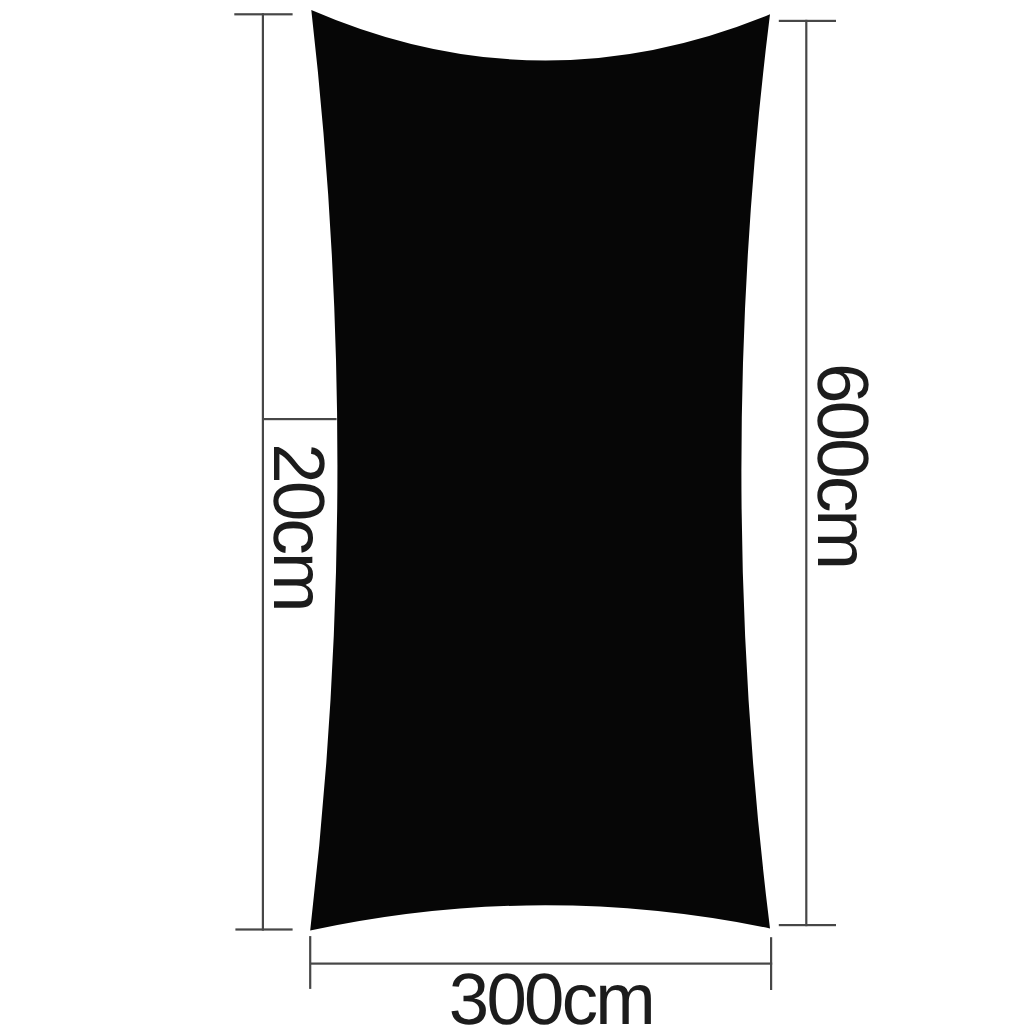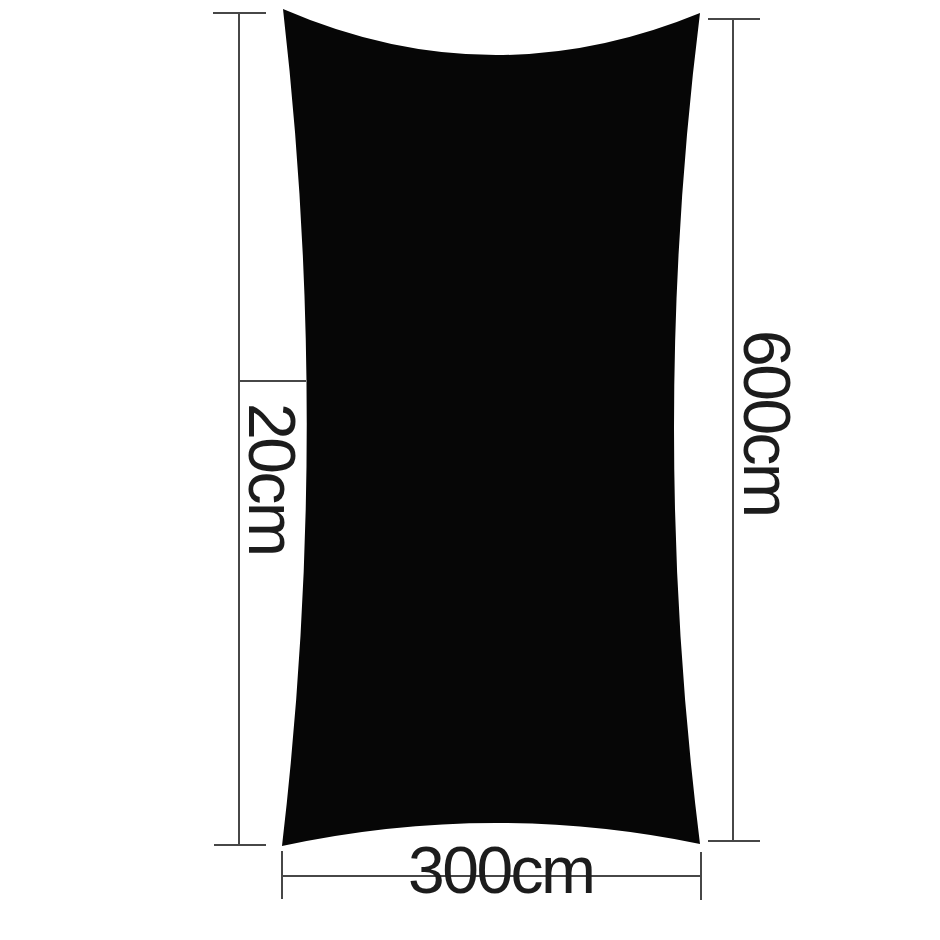--- a/index.html
+++ b/index.html
@@ -61,15 +61,15 @@
   <div class="dim-line" style="left:708px; top:840px; width:52px; height:2px;"></div>
 
   <div class="dim-line" style="left:282px; top:875px; width:420px; height:2px;"></div>
   <div class="dim-line" style="left:281px; top:851px; width:2px;  height:48px;"></div>
   <div class="dim-line" style="left:700px; top:852px; width:2px;  height:48px;"></div>
 
   <div class="dim-label rotated" style="left:305px; top:403px;">20cm</div>
 
   <div class="dim-label rotated" style="left:800px; top:330px;">600cm</div>
 
-  <div class="dim-label" style="left:408px; top:837px;">300cm</div>
+  <div class="dim-label" style="left:408px; top:875px;">300cm</div>
 
 </div>
 
 </body></html>

